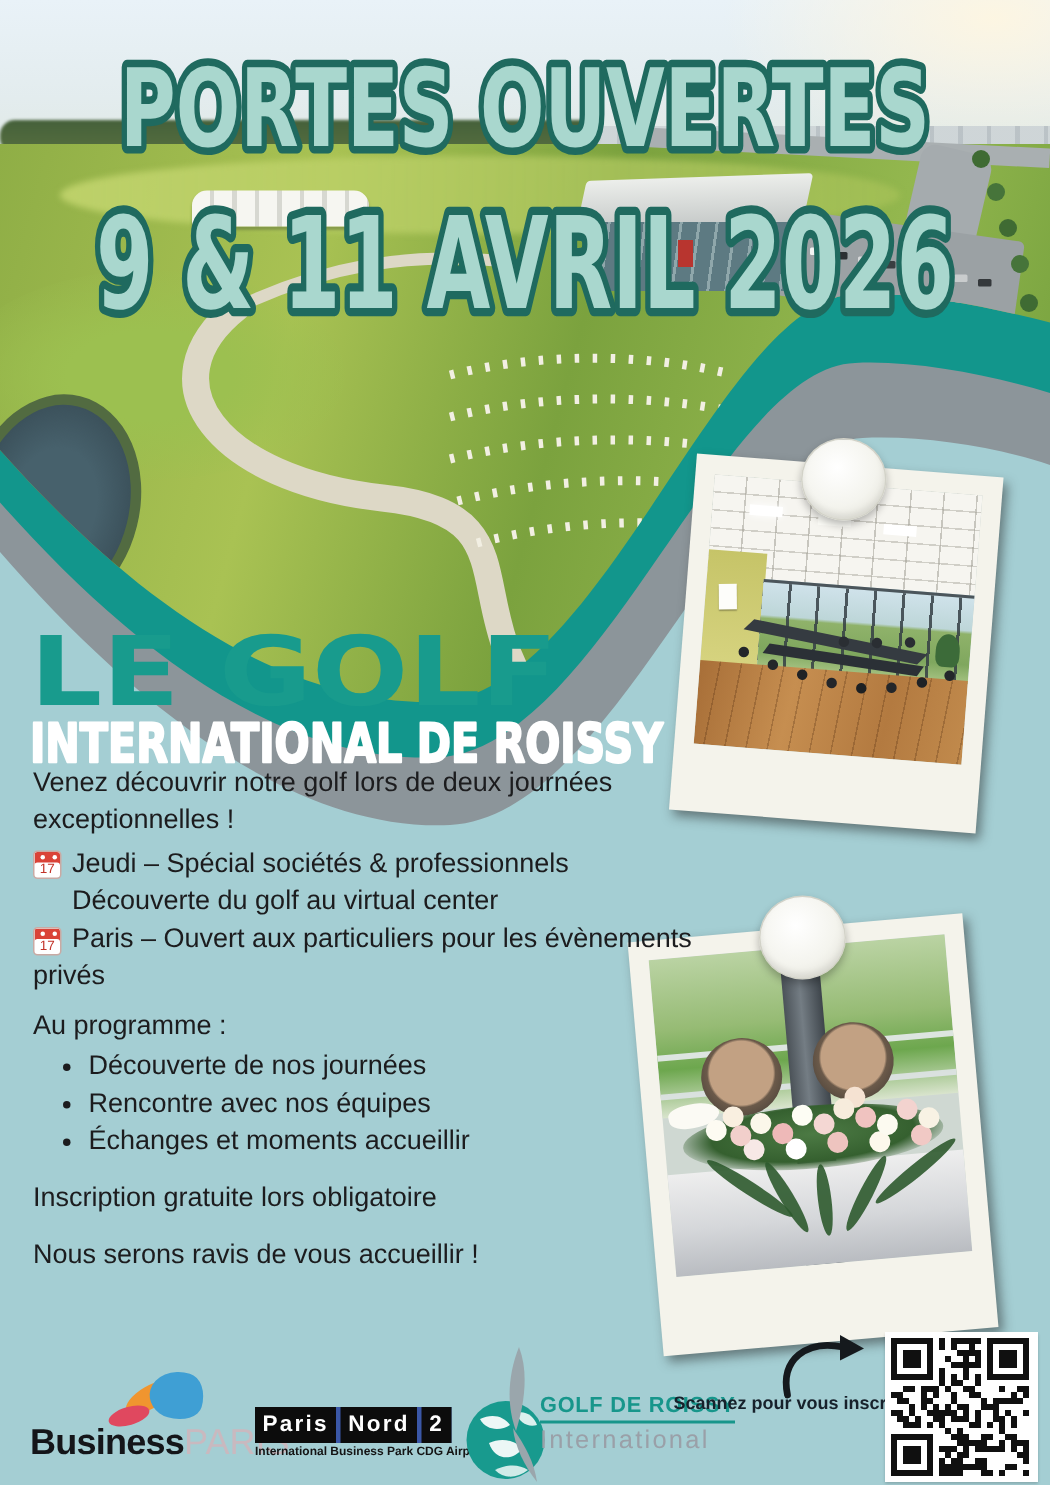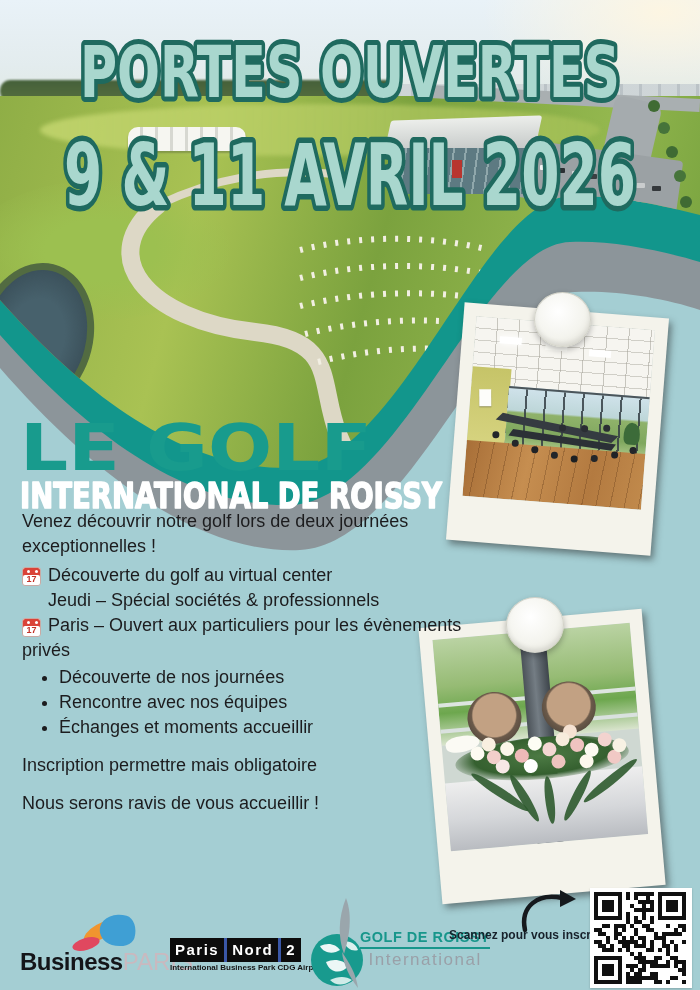--- a/index.html
+++ b/index.html
@@ -106,21 +106,21 @@
              font-size:18px; line-height:25px; color:#1c1c1e; }
   #content p { margin:0; }
   .intro { margin-bottom:4px !important; }
   .event-row { display:flex; align-items:flex-start; }
   .event-text { flex:1; }
   .cal { position:relative; flex:0 0 auto; width:19px; height:19px; margin:4px 7px 0 0; border-radius:3px;
          background:#fff; border:1px solid #c9aaa4; box-shadow:inset 0 7px 0 #da4338;
          display:inline-flex; align-items:flex-end; justify-content:center; vertical-align:-2px; }
   .cal.inline { display:inline-flex; margin:0 7px -3px 0; }
   .cal-rings { position:absolute; top:2px; left:4px; width:3px; height:3px; border-radius:50%; background:#fff; box-shadow:8px 0 0 #fff; }
-  .cal-day { font-size:9px; font-weight:bold; color:#c23228; line-height:1; margin-bottom:1px; }
+  .cal-day { font-size:9px; font-weight:normal; color:#c23228; line-height:1; margin-bottom:1px; }
   .program-heading { margin-top:8px !important; }
   ul.program { margin:2px 0 3px 0; padding-left:37px; }
   ul.program li { margin:0; }
   .para { margin-top:3px !important; }
   .registration { margin-top:13px !important; }
   .closing { margin-top:13px !important; }
 
   
   #footer { position:absolute; left:0; top:880px; width:700px; height:110px; z-index:7; }
   #aerolians { position:absolute; left:20px; top:32px; width:155px; height:66px; }
@@ -131,21 +131,21 @@
   .aer-text { position:absolute; left:0; bottom:2px; white-space:nowrap; }
   .aer-name   { font-size:24px; font-weight:bold; color:#141519; letter-spacing:-0.5px; }
   .aer-suffix { font-size:24px; color:#c9b9bf; letter-spacing:0; }
   #paris-nord { position:absolute; left:170px; top:58px; width:140px; }
   .pn-blocks { display:inline-flex; gap:3px; background:#3a57a7; }
   .pn-word { background:#0c0c0c; color:#fff; font-weight:bold; font-size:15px; padding:3px 5px 4px 5px; letter-spacing:1.5px; font-family:"Liberation Sans", sans-serif; }
   .pn-sub { font-size:8px; font-weight:bold; color:#141414; margin-top:1px; letter-spacing:0; white-space:nowrap; }
   #golf-logo { position:absolute; left:310px; top:16px; width:150px; height:92px; }
   #golf-logo-text { position:absolute; left:50px; top:32px; }
   .gr-line1 { display:inline-block; font-size:14.5px; font-weight:bold; color:#17968b; letter-spacing:0.5px; border-bottom:2px solid #17968b; padding-bottom:2px; white-space:nowrap; }
-  .gr-line2 { font-size:17px; color:#9aa0a8; font-weight:normal; letter-spacing:1.5px; margin-top:1px;text-align:center; }
+  .gr-line2 { font-size:17px; color:#9aa0a8; font-weight:normal; letter-spacing:1.5px; margin-top:1px; }
   #scannez { position:absolute; left:449px; top:48px; font-size:12px; font-weight:bold; color:#17212b; white-space:nowrap; }
   #arrow { position:absolute; left:518px; top:8px; }
   #qr { position:absolute; left:590px; top:8px; width:102px; height:100px; background:#ffffff; padding:4px; box-shadow:0 1px 2px rgba(0,0,0,.2); }
 </style>
 </head>
 <body>
 
 <div id="poster">
 
   <svg id="waves" width="700" height="580" viewBox="0 0 700 580">
@@ -231,37 +231,38 @@
 
   <div id="content">
     <p class="intro">Venez découvrir notre golf lors de deux journées exceptionnelles !</p>
 
     <div class="event-row">
       <span class="cal">
         <span class="cal-rings"></span>
         <span class="cal-day">17</span>
       </span>
       <div class="event-text">
+        <div>Jeudi – Spécial sociétés &amp; professionnels</div>
         <div>Découverte du golf au virtual center</div>
-        <div>Jeudi – Spécial sociétés &amp; professionnels</div>
       </div>
     </div>
 
     <p><span class="cal inline">
           <span class="cal-rings"></span>
           <span class="cal-day">17</span>
         </span><span>Paris – Ouvert aux particuliers pour les évènements privés</span></p>
 
+    <p class="program-heading">Au programme :</p>
     <ul class="program">
       <li>Découverte de nos journées</li>
       <li>Rencontre avec nos équipes</li>
       <li>Échanges et moments accueillir</li>
     </ul>
 
-    <p class="registration">Inscription permettre mais obligatoire</p>
+    <p class="registration">Inscription gratuite lors obligatoire</p>
     <p class="closing">Nous serons ravis de vous accueillir !</p>
   </div>
 
   <div id="footer">
 
     <div id="aerolians">
       <div class="aer-shape aer-orange"></div>
       <div class="aer-shape aer-pink"></div>
       <div class="aer-shape aer-blue"></div>
       <div class="aer-text"><span class="aer-name">Business</span><span class="aer-suffix">PARIS</span></div>

